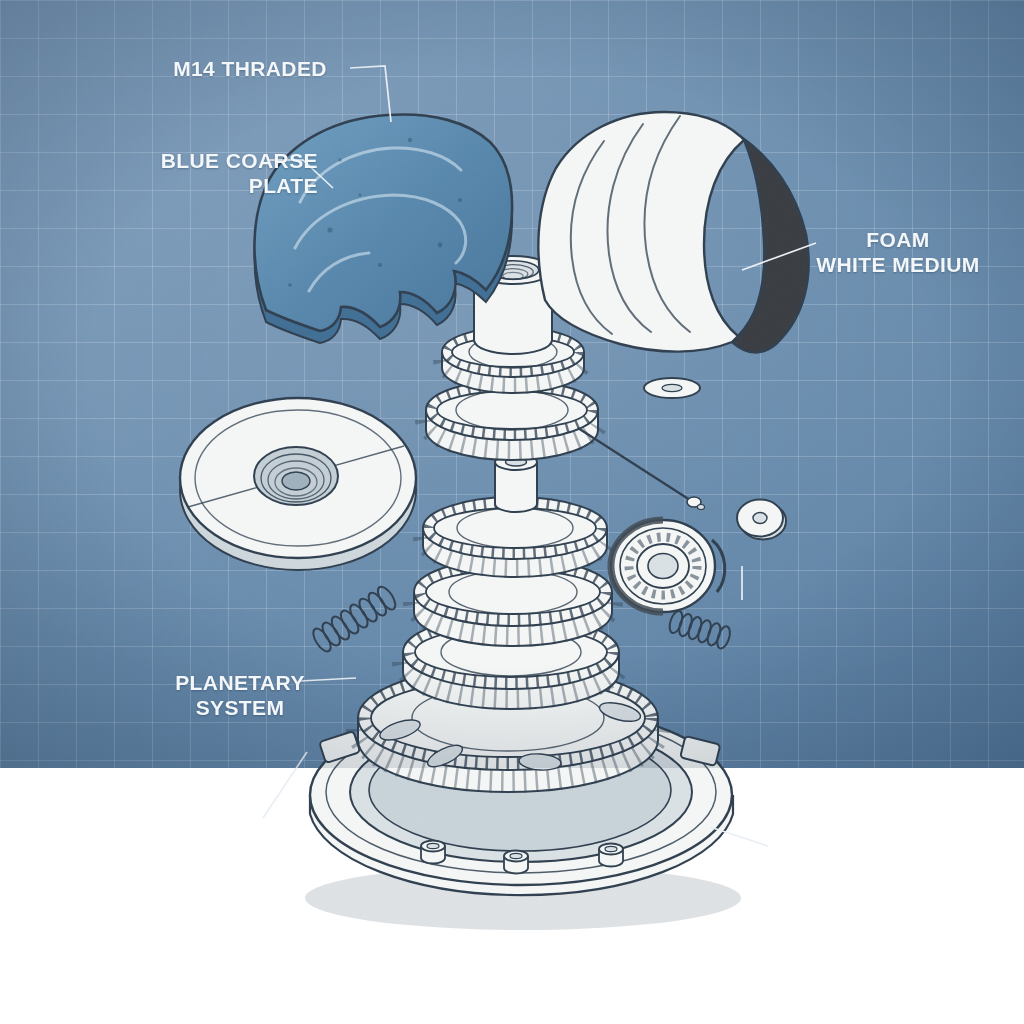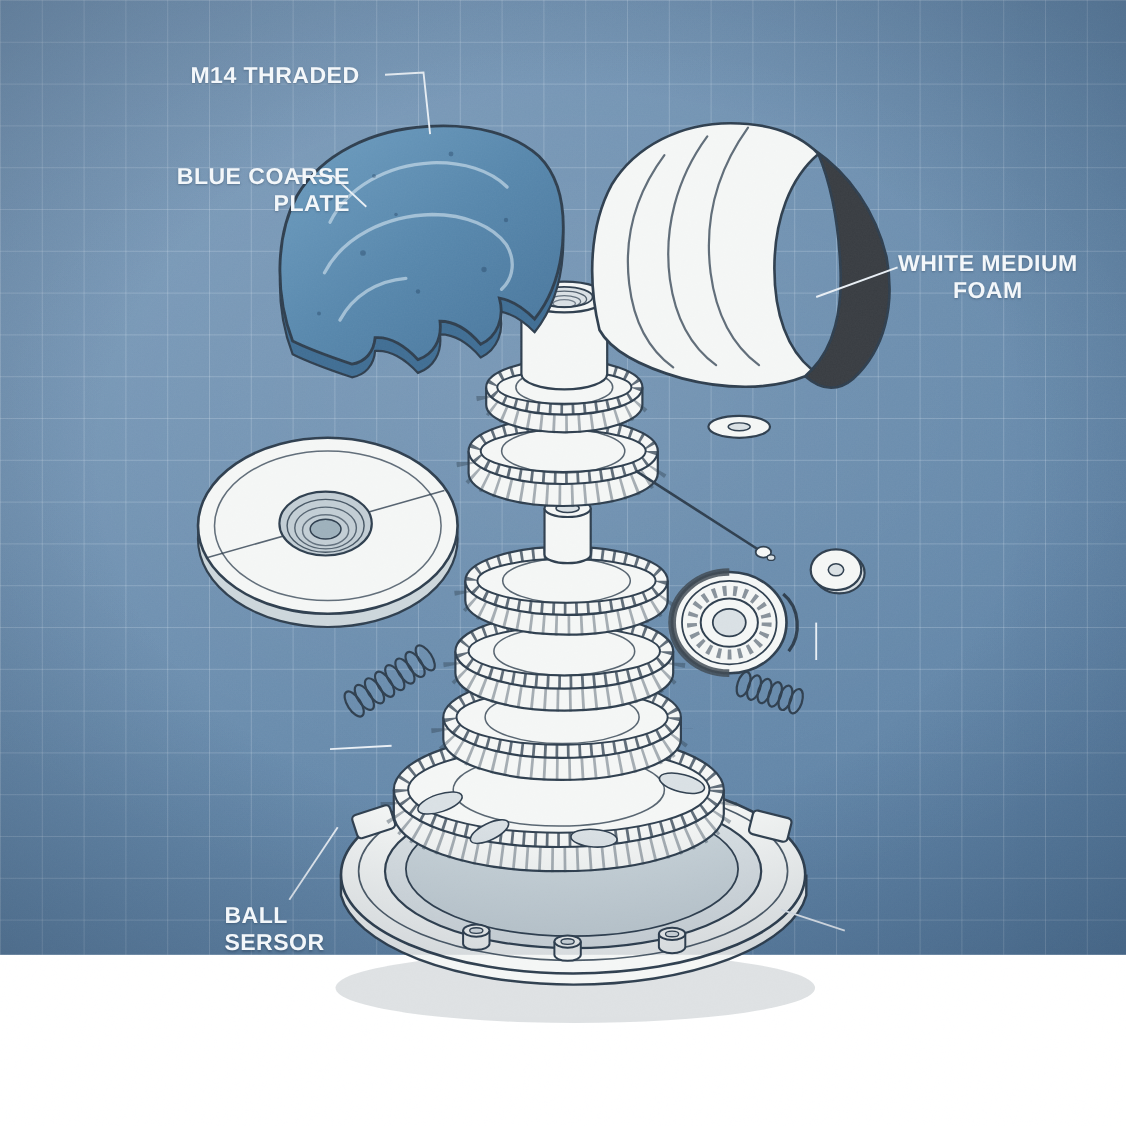--- a/index.html
+++ b/index.html
@@ -1,17 +1,17 @@
 <!DOCTYPE html>
 <html style="--background: #6d8dac; --grid-line: #bccde0; --label-text: #f3f7fa; --leader-line: #e9eff5; --line-art: #2e3e4e; --part-face: #f4f6f5; --part-shade: #d9e0e4; --blue-plate-fill: #5b89ae; --blue-plate-dark: #3f6d93; --foam-dark: #383c41;"><head>
 <meta charset="utf-8">
 <style>
   html,body{margin:0;padding:0;}
   body{width:1024px;height:1024px;overflow:hidden;font-family:"Liberation Sans",sans-serif;}
-  .canvas{position:relative;width:1024px;height:868px;
+  .canvas{position:relative;width:1024px;height:768px;
     background:
       radial-gradient(ellipse 120% 90% at 50% 42%, rgba(255,255,255,0.10), rgba(255,255,255,0) 60%),
       linear-gradient(145deg,#7d9cba 0%,#6488aa 55%,#597ea2 100%);
   }
   .grid{position:absolute;inset:0;
     background-image:
       linear-gradient(to right, rgba(230,240,250,0.22) 1px, transparent 1px),
       linear-gradient(to bottom, rgba(230,240,250,0.22) 1px, transparent 1px);
     background-size:38px 38px;
   }
@@ -246,20 +246,20 @@
   <div class="vignette"></div>
 
   <div class="label" style="left:150px;top:56px;width:200px;text-align:center">
     <div>M14 THRADED</div>
   </div>
   <div class="label" style="left:138px;top:148px;width:180px;text-align:right">
     <div>BLUE COARSE</div>
     <div>PLATE</div>
   </div>
   <div class="label" style="left:798px;top:227px;width:200px;text-align:center">
+    <div>FOAM</div>
     <div>WHITE MEDIUM</div>
-    <div>FOAM</div>
-  </div>
-  <div class="label" style="left:204px;top:820px;width:160px;text-align:left">
-    <div>BALL</div>
-    <div>SERSOR</div>
+  </div>
+  <div class="label" style="left:140px;top:670px;width:200px;text-align:center">
+    <div>PLANETARY</div>
+    <div>SYSTEM</div>
   </div>
 </div>
 
 </body></html>

